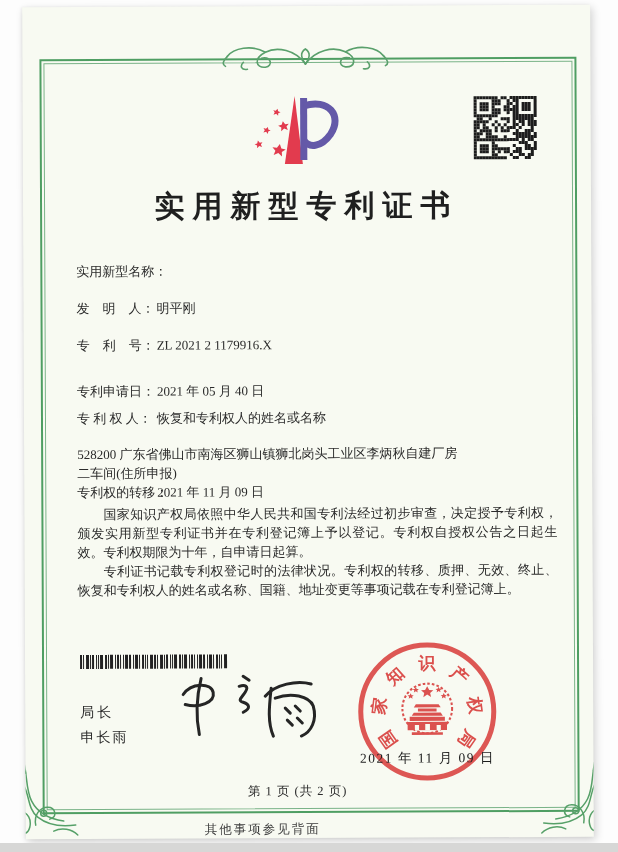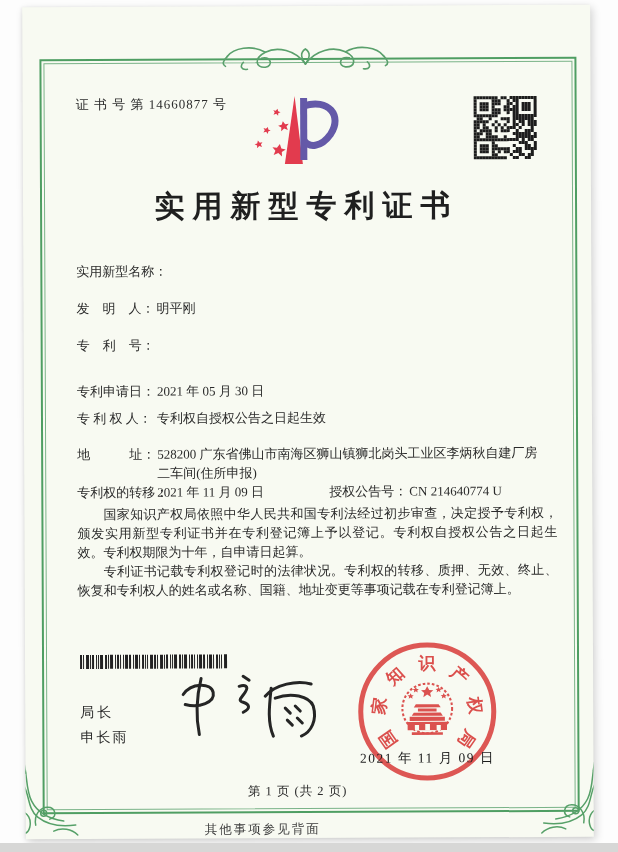--- a/index.html
+++ b/index.html
@@ -117,21 +117,20 @@
         <path d="M10,26 C16,36 14,50 24,58 C34,66 48,68 62,66"></path>
         <path d="M22,66 C20,56 26,48 34,48 C42,48 44,58 36,60"></path>
         <path d="M8,52 C14,54 18,60 16,68 C14,76 6,76 6,68"></path>
         <path d="M40,72 C48,68 58,70 64,76"></path>
         <circle cx="30" cy="54" r="3"></circle>
         <path d="M4,10 C8,8 12,10 12,14"></path>
       </g>
     </svg>
   </div>
 
-  <div class="cert-no">证 书 号 第 14660877 号</div>
 
   <div class="logo">
     <svg width="100" height="86" viewBox="0 0 100 86">
       <defs>
         <path id="lstar" d="M0,-5 L1.8,-1.6 5.4,-1.4 2.6,1 3.4,4.6 0,2.4 -3.4,4.6 -2.6,1 -5.4,-1.4 -1.8,-1.6 Z"></path>
       </defs>
       <polygon points="44,6 52,74 34,74" fill="#e23b4e"></polygon>
       <path d="M53,8 L53,70" stroke="#6459a8" stroke-width="7"></path>
       <path d="M53,16 C78,8 92,26 80,44 C70,58 58,58 53,50" stroke="#6459a8" stroke-width="7" fill="none"></path>
       <g fill="#e23b4e">
@@ -419,41 +418,37 @@
   <div class="fields">
     <div class="field-row row-0">
       <span class="field-label">实用新型名称：</span>
     </div>
     <div class="field-row row-1">
       <span class="field-label">发　明　人：</span>
       <span class="field-value">明平刚</span>
     </div>
     <div class="field-row row-2">
       <span class="field-label">专　利　号：</span>
+      <span class="field-value">ZL 2021 2 1179916.X</span>
     </div>
     <div class="field-row row-3">
       <span class="field-label">专利申请日：</span>
-      <span class="field-value">2021 年 05 月 30 日</span>
+      <span class="field-value">2021 年 05 月 40 日</span>
     </div>
     <div class="field-row row-4">
       <span class="field-label">专 利 权 人：</span>
-      <span class="field-value">专利权自授权公告之日起生效</span>
+      <span class="field-value">恢复和专利权人的姓名或名称</span>
     </div>
     <div class="field-row row-5">
-      <span class="field-label">地　　　址：</span>
       <span class="field-value">528200 广东省佛山市南海区狮山镇狮北岗头工业区李炳秋自建厂房二车间(住所申报)</span>
     </div>
     <div class="grant-row">
       <span class="grant-group1">
         <span class="field-label">专利权的转移：</span>
         <span>2021 年 11 月 09 日</span>
-      </span>
-      <span class="grant-group2">
-        <span class="field-label">授权公告号：</span>
-        <span>CN 214640774 U</span>
       </span>
     </div>
   </div>
 
   <div class="paragraphs">
     <p>国家知识产权局依照中华人民共和国专利法经过初步审查，决定授予专利权，颁发实用新型专利证书并在专利登记簿上予以登记。专利权自授权公告之日起生效。专利权期限为十年，自申请日起算。</p>
     <p>专利证书记载专利权登记时的法律状况。专利权的转移、质押、无效、终止、恢复和专利权人的姓名或名称、国籍、地址变更等事项记载在专利登记簿上。</p>
   </div>
 
   <div class="barcode">

